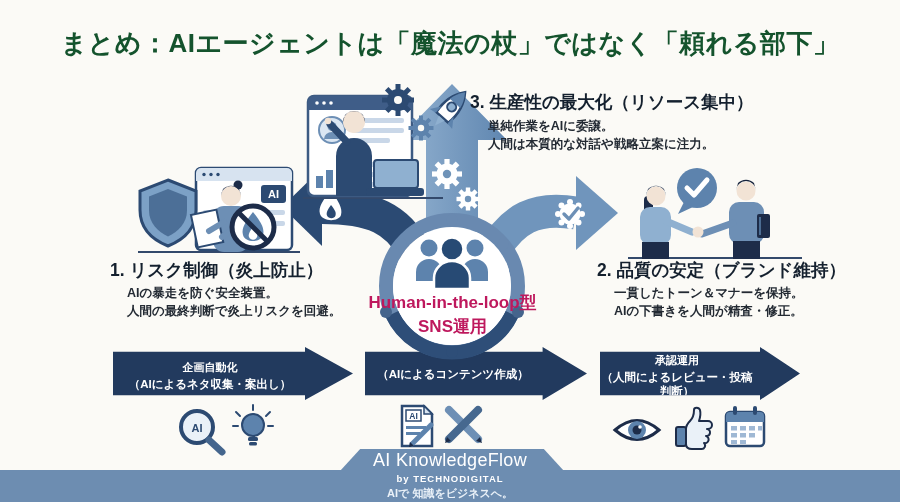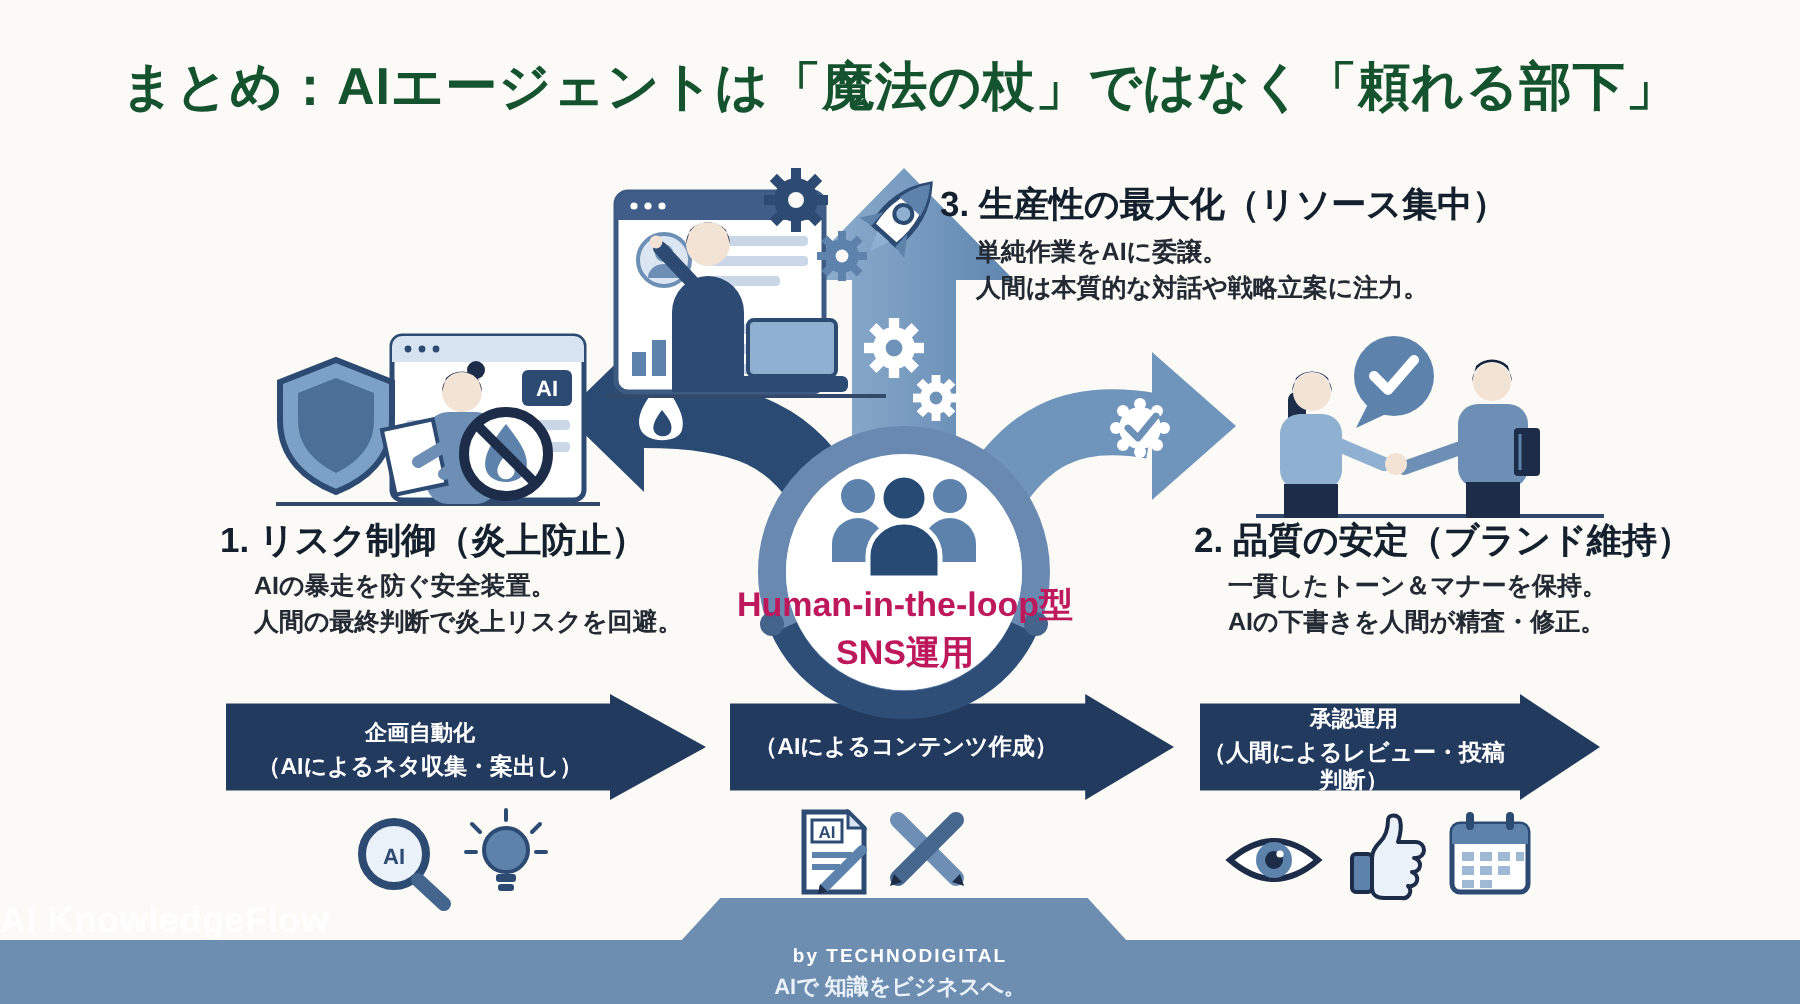--- a/index.html
+++ b/index.html
@@ -28,22 +28,22 @@
     color:#fff;text-align:center;
   }
   .chev .pad{padding-right:46px;}
   .chev-title{font-size:11px;font-weight:700;line-height:20px;}
   .chev-sub{font-size:11.5px;font-weight:700;line-height:14px;}
   .clip-arrow{clip-path:polygon(0% 9%,80% 9%,80% 0%,100% 50%,80% 100%,80% 91%,0% 91%);}
   
   .footer-bar{left:0;top:470px;width:900px;height:32px;background:#6d8db1;z-index:2;}
   .footer-trap{left:340px;top:449px;width:224px;height:22px;background:#6d8db1;
     clip-path:polygon(9% 0,91% 0,100% 100%,0 100%);z-index:2;}
-  .footer-brand{left:0;top:450px;width:900px;color:#fff;
-    font-size:18px;font-weight:700;z-index:3;letter-spacing:.3px;}
+  .footer-brand{left:0;top:450px;width:900px;text-align:center;color:#fff;
+    font-size:18px;font-weight:400;z-index:3;letter-spacing:.3px;}
   .footer-byline{left:0;top:473px;width:900px;text-align:center;color:#fff;
     font-size:9.5px;font-weight:700;letter-spacing:1px;z-index:3;}
   .footer-tagline{left:0;top:486px;width:900px;text-align:center;color:#eaf1f8;
     font-size:11px;font-weight:700;z-index:3;}
 </style>
 </head>
 <body>
 
 <div class="abs page-title textlayer">まとめ：AIエージェントは「魔法の杖」ではなく「頼れる部下」</div>
 

